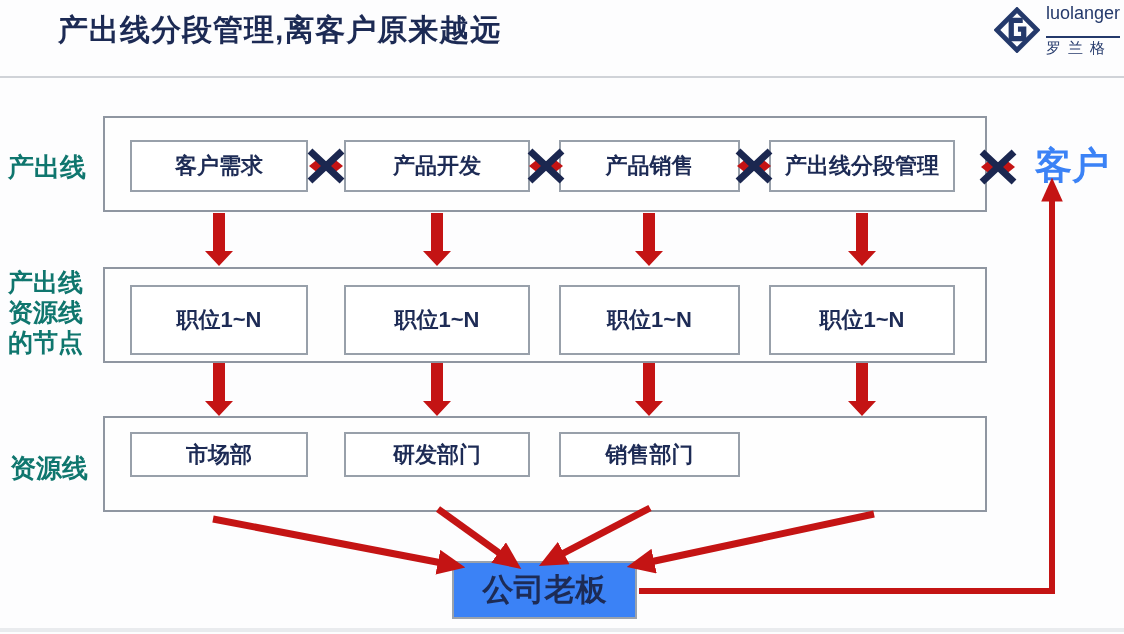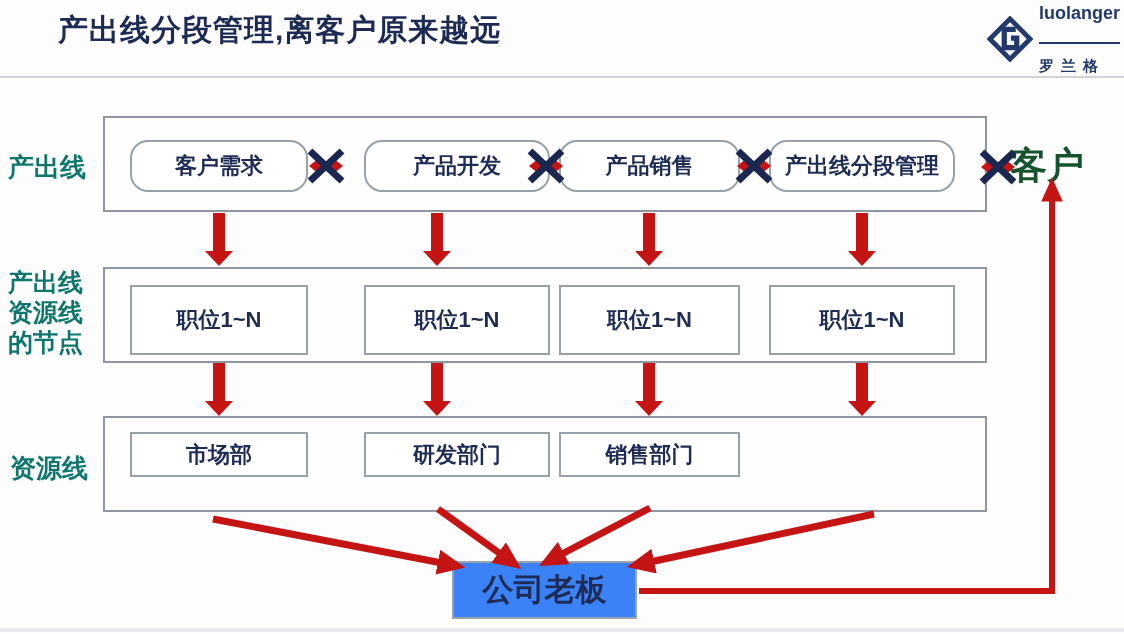--- a/index.html
+++ b/index.html
@@ -13,48 +13,48 @@
     position:absolute;left:30px;top:10px;
     font-size:30px;font-weight:bold;letter-spacing:1px;color:#1c2a54;
     white-space:nowrap;
     margin-left:28px;
   }
   .title-rule{position:absolute;left:0;top:76px;width:1124px;height:2px;background:#d0d3d8;}
   .bottom-rule{position:absolute;left:0;top:628px;width:1124px;height:4px;background:#e9ebee;}
 
   .logo{position:absolute;right:4px;top:4px;display:flex;align-items:center;gap:6px;}
   .logo-text{display:flex;flex-direction:column;line-height:1.05;}
-  .logo-en{font-size:18px;font-weight:bold;color:#24396b;border-bottom:2px solid #24396b;padding-bottom:19px;}
-  .logo-cn{font-size:15px;font-weight:bold;color:#24396b;letter-spacing:7px;margin-top:14px;white-space:nowrap;}
+  .logo-en{font-size:18px;font-weight:normal;color:#24396b;border-bottom:2px solid #24396b;padding-bottom:13px;}
+  .logo-cn{font-size:15px;font-weight:normal;color:#24396b;letter-spacing:7px;margin-top:2px;white-space:nowrap;}
 
   .row-label{position:absolute;font-weight:bold;color:#0f766e;}
   .lbl-1{left:8px;top:150px;font-size:26px;}
   .lbl-2{left:8px;top:267px;font-size:25px;line-height:30px;}
   .lbl-3{left:10px;top:451px;font-size:26px;}
 
   .lane{
     position:absolute;left:103px;width:884px;height:96px;
     background:#fefefe;border:2px solid #8f96a1;box-sizing:border-box;
   }
   .lane-1{top:116px;}
   .lane-2{top:267px;}
   .lane-3{top:416px;}
 
   .node{
     position:absolute;background:#ffffff;border:2px solid #98a0aa;box-sizing:border-box;
     display:flex;align-items:center;justify-content:center;
     font-size:22px;font-weight:bold;color:#1d2b55;white-space:nowrap;
   }
-  .c1{left:130px;width:178px;} .c2{left:344px;width:186px;margin-left:20px;}
+  .c1{left:130px;width:178px;} .c2{left:344px;width:186px;}
   .c3{left:559px;width:181px;} .c4{left:769px;width:186px;}
-  .r1{top:140px;height:52px;border-radius:18px;} .r2{top:285px;height:70px;} .r3{top:432px;height:45px;}
+  .r1{top:140px;height:52px;} .r2{top:285px;height:70px;} .r3{top:432px;height:45px;}
 
   .customer{
-    position:absolute;left:1010px;top:141px;font-size:37px;font-weight:bold;
-    color:#14532d;white-space:nowrap;
+    position:absolute;left:1035px;top:141px;font-size:37px;font-weight:bold;
+    color:#3b82f6;white-space:nowrap;
   }
   .boss{
     position:absolute;left:452px;top:561px;width:185px;height:58px;
     background:#3b82f6;border:2px solid #9aa2ac;box-sizing:border-box;
     display:flex;align-items:center;justify-content:center;
     font-size:31px;font-weight:bold;color:#1d2b55;
   }
   .overlay{position:absolute;left:0;top:0;width:1124px;height:634px;pointer-events:none;z-index:10;}
   .red{fill:#c41414;}
   .red-stroke{stroke:#c41414;fill:none;}

